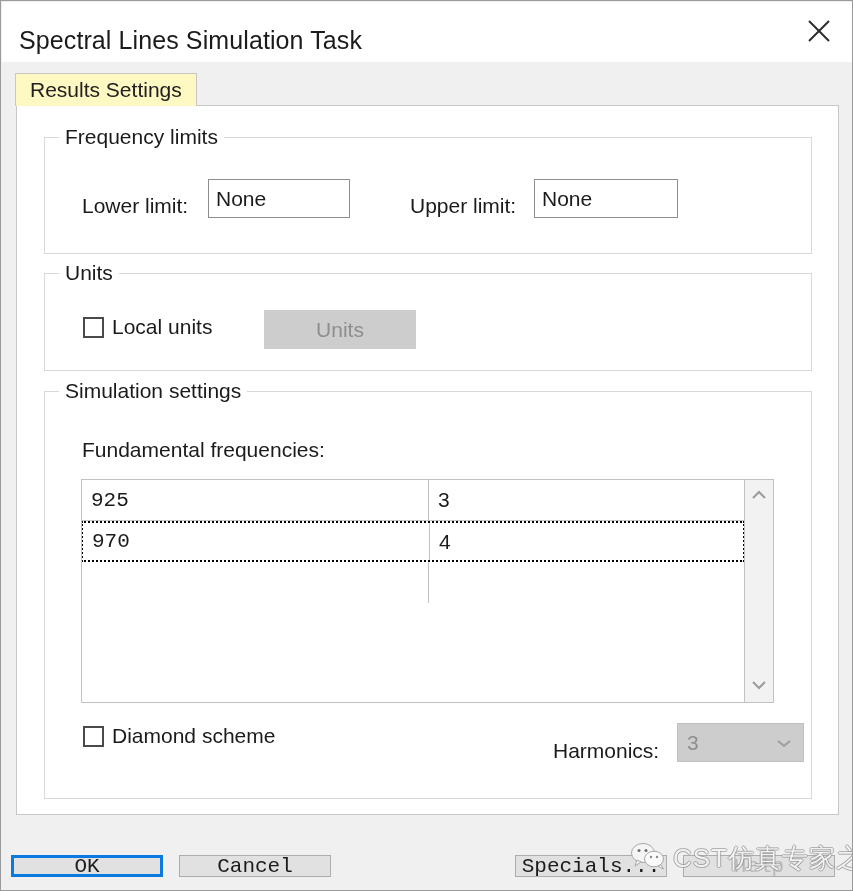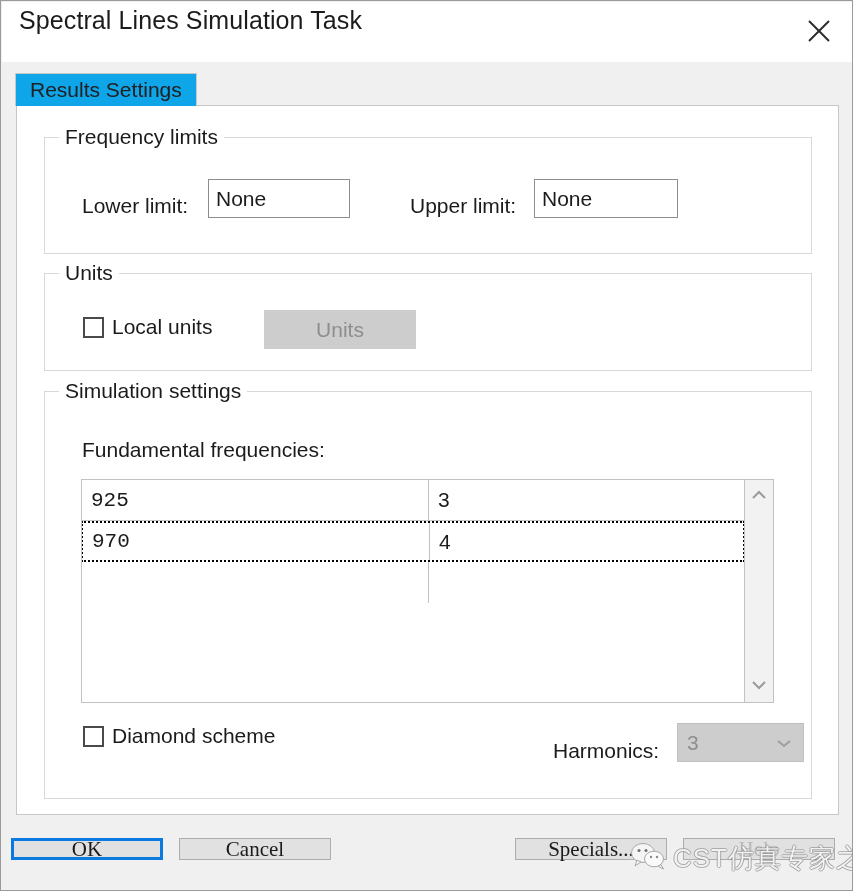--- a/index.html
+++ b/index.html
@@ -29,21 +29,21 @@
     position: absolute;
     left: 1px; top: 1px;
     width: 851px;
     height: 60px;
     background: #ffffff;
     box-sizing: border-box;
   }
   .title-text {
     position: absolute;
     left: 17px;
-    top: 4px;
+    top: 24px;
     font-size: 25px;
     color: #1b1b1b;
     letter-spacing: 0.1px;
     white-space: nowrap;
   }
   .close-btn {
     position: absolute;
     right: 8px;
     top: 6px;
     width: 52px;
@@ -78,21 +78,21 @@
     white-space: nowrap;
   }
   .tab.active {
     background: #ffffff;
     height: 35px;
     border-color: #c7c7c7;
     position: relative;
     z-index: 4;
   }
   .tab.inactive {
-    background: #0ea5e9;
+    background: #fef9c3;
     color: #202020;
     margin-left: -1px;
   }
 
   
   .tabpage {
     position: absolute;
     left: 15px;
     top: 104px;
     width: 823px;
@@ -285,26 +285,26 @@
   
   .button-row {
     position: absolute;
     left: 0;
     top: 830px;
     width: 853px;
     height: 52px;
   }
   .dlgbtn {
     position: absolute;
-    top: 7px;
+    top: 24px;
     height: 22px;
     box-sizing: border-box;
     background: #e1e1e1;
     border: 1px solid #adadad;
-    font-family: Liberation Serif, serif;
+    font-family: Liberation Mono, monospace;
     font-size: 21px;
     color: #1b1b1b;
     display: flex;
     align-items: center;
     justify-content: center;
     white-space: nowrap;
   }
   .dlgbtn.default {
     border: 3px solid #0a7ae0;
     background: #e1e1e1;

